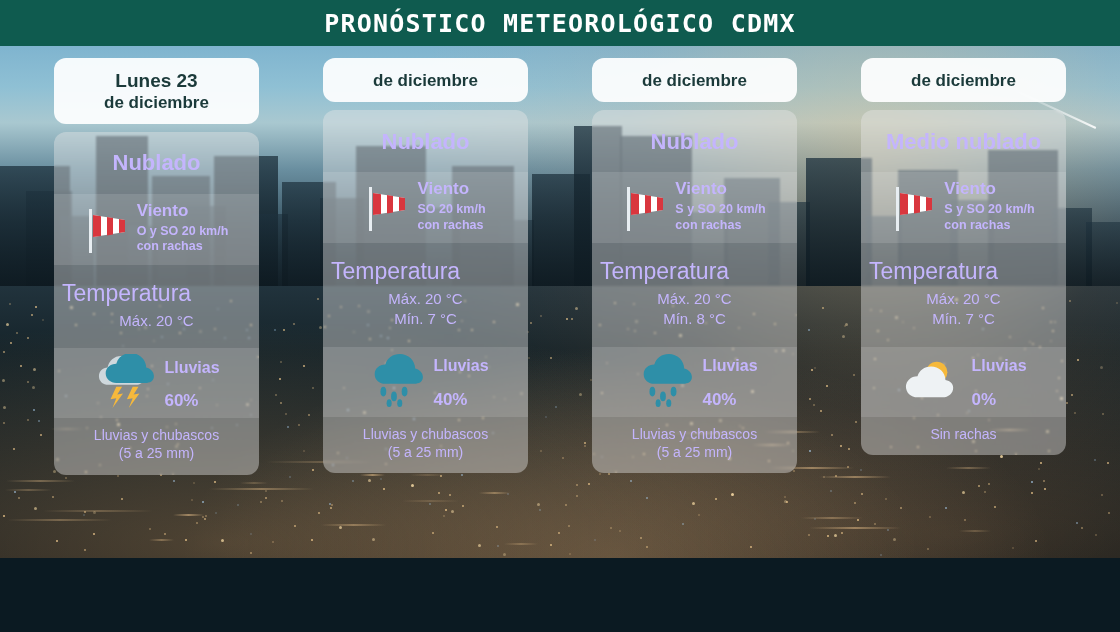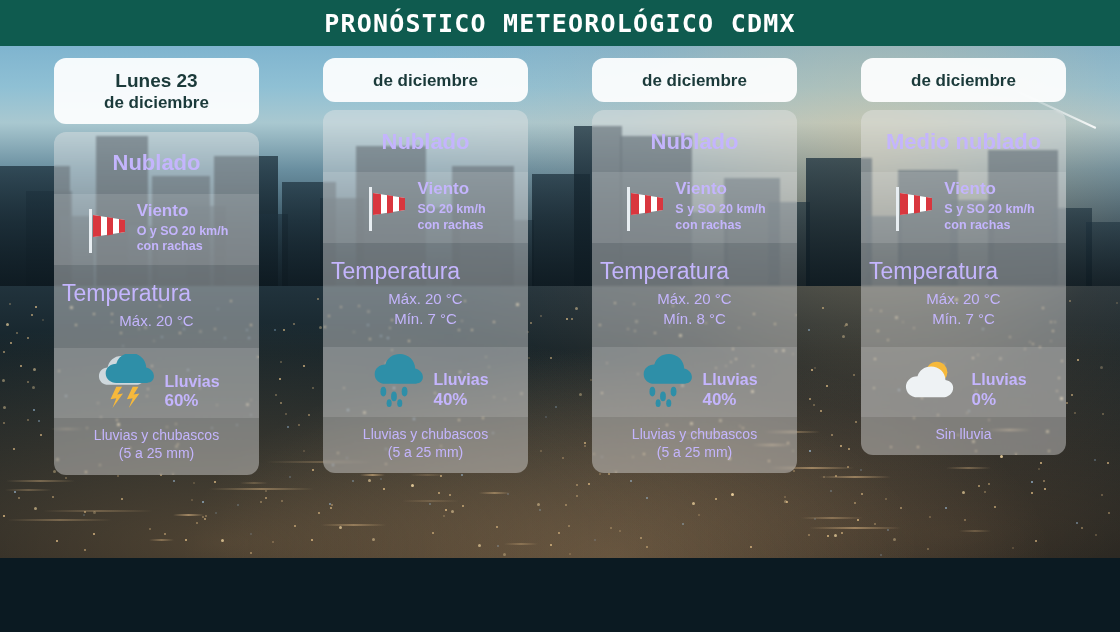--- a/index.html
+++ b/index.html
@@ -145,21 +145,21 @@
 
   .temp-title { font-size: 23px; padding: 7px 0 4px 0; text-align: left; }
   .temp-vals { font-size: 15px; line-height: 1.35; text-align: center; padding-bottom: 9px; }
 
   .rain-row {
     display: flex; align-items: center; justify-content: center;
     gap: 9px; padding: 6px 4px 6px 4px;
   }
   .rain-text { text-align: left; }
   .rain-title { font-size: 16px; font-weight: bold; line-height: 1.1; }
-  .rain-pct { font-size: 17px; font-weight: bold; line-height: 1.3; margin-top: 0; }
+  .rain-pct { font-size: 17px; font-weight: bold; line-height: 1.3; margin-top: 14px; }
 
   .rain-note {
     font-size: 14px; line-height: 1.3; text-align: center;
     padding: 8px 6px 12px 6px;
   }
 
   
   .sock { width: 44px; height: 48px; flex: 0 0 44px; }
 </style>
 </head>
@@ -823,20 +823,20 @@
             <svg viewBox="0 0 64 56" width="62" height="54">
               <circle cx="38" cy="20" r="11" fill="#f6b93b"></circle>
               <path d="M18 46c-7 0-12-5-12-11s5-11 12-11c2-6 7-10 14-10 8 0 15 6 15 14 5 1 8 4 8 8 0 6-5 10-11 10z" fill="#eef2f4"></path>
             </svg>
           </span>
           <div class="rain-text">
             <div class="rain-title">Lluvias</div>
             <div class="rain-pct">0%</div>
           </div>
         </div>
-        <div class="rain-note multiline">Sin lluvia</div>
+        <div class="rain-note multiline">Sin rachas</div>
       </div>
     </div>
 
   </div>
 
 
 </div>
 
 </body></html>

